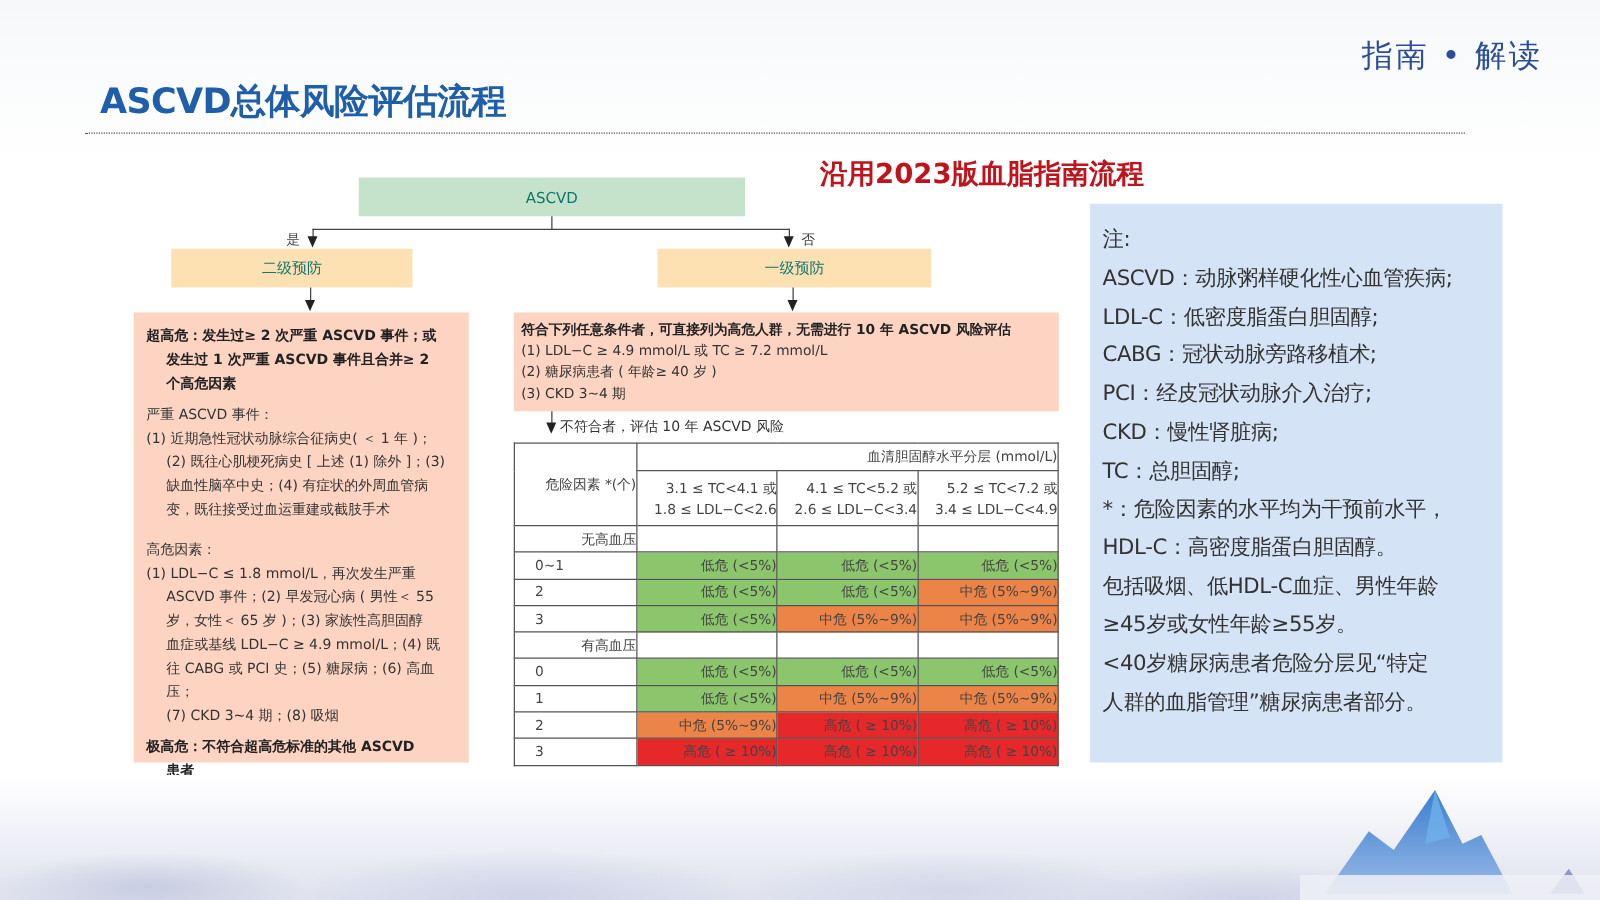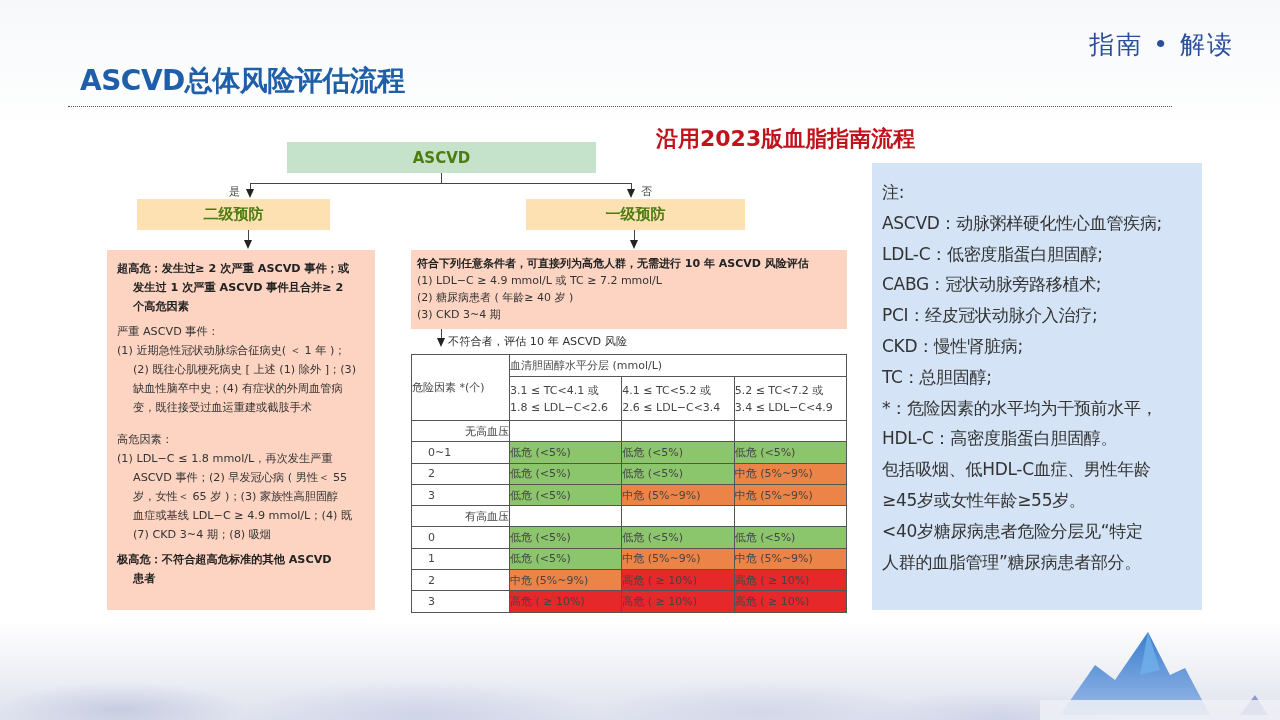--- a/index.html
+++ b/index.html
@@ -27,21 +27,21 @@
     .title-rule {
       position: absolute; left: 68px; top: 106px; width: 1104px; height: 0;
       border-top: 1.5px dotted #555;
     }
     .subtitle {
       position: absolute; left: 656px; top: 124px;
       font-size: 22px; font-weight: bold; color: #c0141c;
     }
 
     
-    .box { position: absolute; display: flex; align-items: center; justify-content: center; font-size: 15px; color: #4d7c0f; font-weight: bold; }
+    .box { position: absolute; display: flex; align-items: center; justify-content: center; font-size: 12px; color: #0f766e; }
     .box-ascvd { left: 287px; top: 142px; width: 309px; height: 31px; background: #c5e3cb; }
     .box-sec { left: 137px; top: 199px; width: 193px; height: 31px; background: #fde1b3; }
     .box-pri { left: 526px; top: 199px; width: 219px; height: 31px; background: #fde1b3; }
 
     .line { position: absolute; background: #444; }
     .arrow {
       position: absolute; width: 0; height: 0;
       border-left: 4px solid transparent; border-right: 4px solid transparent;
       border-top: 9px solid #222;
     }
@@ -61,21 +61,21 @@
       background: #fdd4c2; padding: 5px 6px; font-size: 11px; color: #333; line-height: 17px;
     }
     .panel-mid .bold { font-weight: bold; color: #222; }
     .notmeet { position: absolute; left: 448px; top: 334px; font-size: 11.2px; color: #333; }
 
     table.risk {
       position: absolute; left: 411px; top: 354px; width: 436px;
       border-collapse: collapse; font-size: 11px; color: #444;
     }
     table.risk td, table.risk th {
-      border: 1px solid #555; height: 21.3px; font-weight: normal; text-align: left; padding: 0;
+      border: 1px solid #555; height: 21.3px; font-weight: normal; text-align: right; padding: 0;
     }
     table.risk th.group { height: 22px; }
     table.risk th.rng { line-height: 17px; height: 44px; }
     table.risk td.fac { text-align: left; padding-left: 16px; width: 98px; }
     table.risk td.sec { text-align: right; padding-left: 5px; }
     table.risk .low { background: #8cc66c; }
     table.risk .mid { background: #ed8447; }
     table.risk .high { background: #e6282a; }
 
     .notes {
@@ -135,20 +135,21 @@
     <div class="indent">缺血性脑卒中史；(4) 有症状的外周血管病</div>
     <div class="indent">变，既往接受过血运重建或截肢手术</div>
   </div>
   <div class="gap"></div>
   <div class="blk">
     <div>高危因素：</div>
     <div>(1) LDL−C ≤ 1.8 mmol/L，再次发生严重</div>
     <div class="indent">ASCVD 事件；(2) 早发冠心病 ( 男性＜ 55</div>
     <div class="indent">岁，女性＜ 65 岁 )；(3) 家族性高胆固醇</div>
     <div class="indent">血症或基线 LDL−C ≥ 4.9 mmol/L；(4) 既</div>
+    <div class="indent">往 CABG 或 PCI 史；(5) 糖尿病；(6) 高血压；</div>
     <div class="indent">(7) CKD 3~4 期；(8) 吸烟</div>
   </div>
   <div class="blk" style="margin-top:4px;">
     <div class="bold">极高危：不符合超高危标准的其他 ASCVD</div>
     <div class="bold indent">患者</div>
   </div>
 </div>
 
 <div class="panel-mid">
   <div class="bold">符合下列任意条件者，可直接列为高危人群，无需进行 10 年 ASCVD 风险评估</div>

